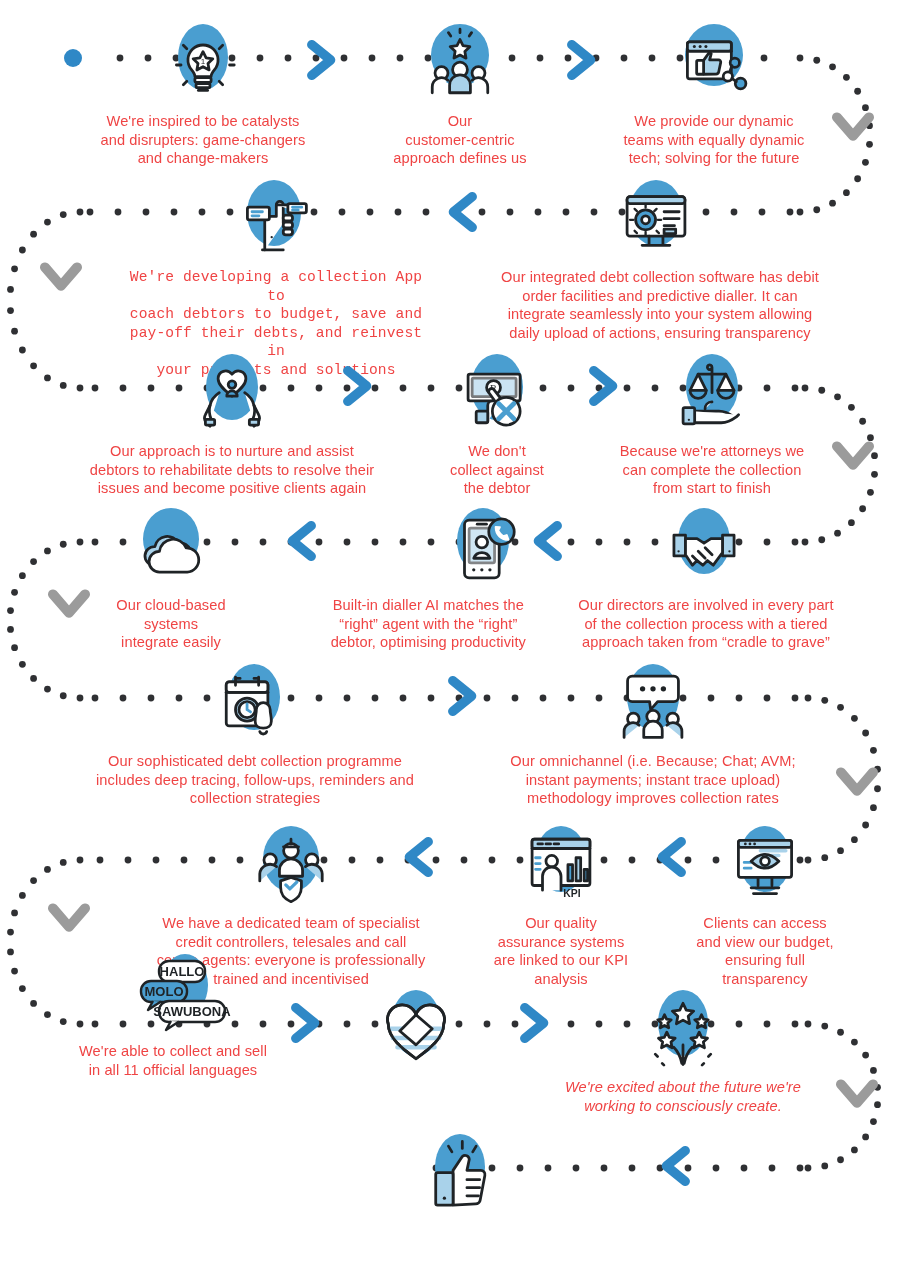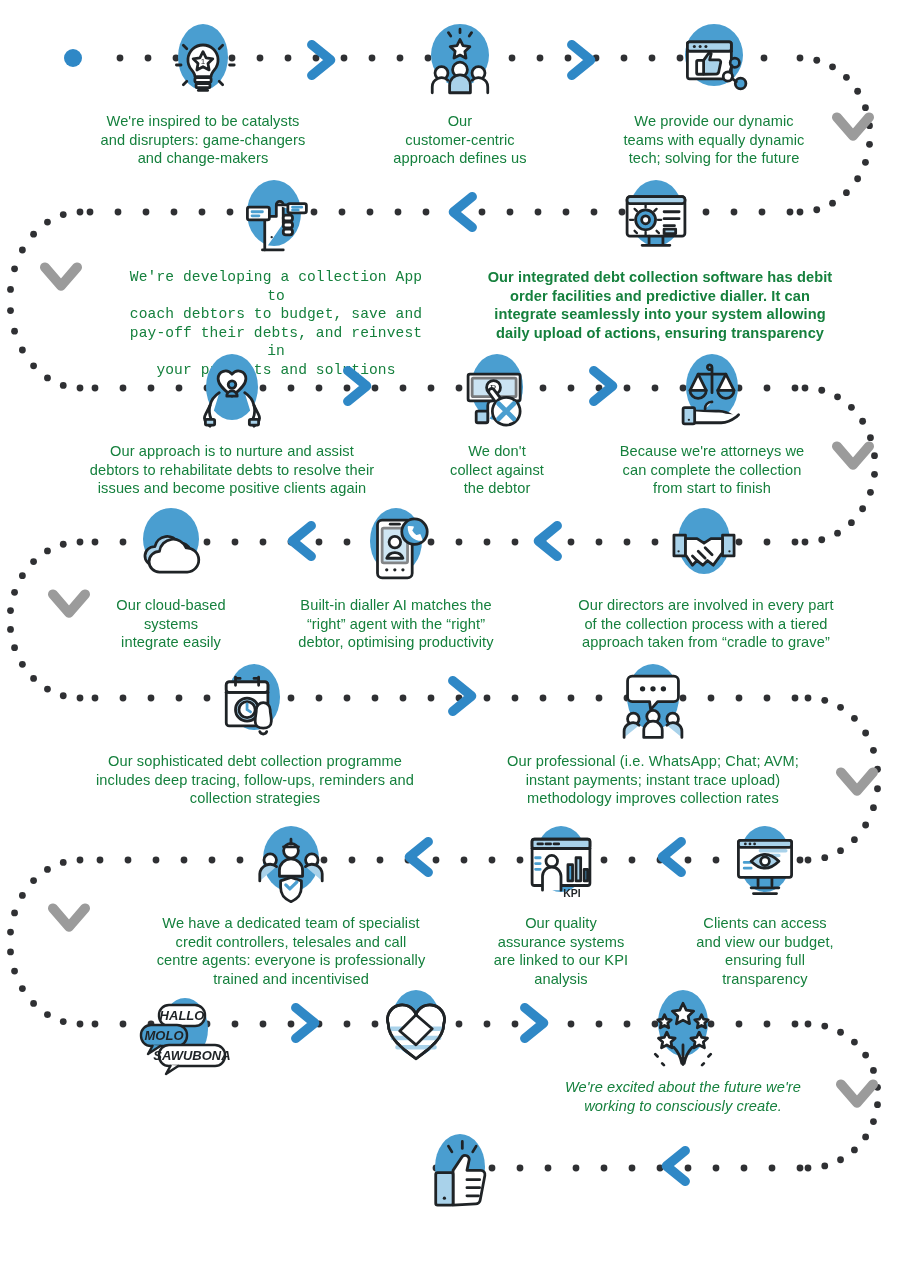--- a/index.html
+++ b/index.html
@@ -12,21 +12,21 @@
   #stage{position:relative;width:920px;height:1268px;}
   #pathLayer{position:absolute;left:0;top:0;width:920px;height:1268px;pointer-events:none;}
 
   .node{position:absolute;display:flex;flex-direction:column;align-items:center;}
   .icon-wrap{position:relative;width:86px;height:86px;display:flex;align-items:center;justify-content:center;}
   .icon-wrap svg{position:relative;z-index:2;overflow:visible;}
   .blob{position:absolute;z-index:1;background:#4a9ed0;border-radius:50%;}
 
   .caption{
     margin-top:4px;text-align:center;line-height:1.27;
-    font-size:14.6px;color:#15803d;letter-spacing:.1px;white-space:pre-line;
+    font-size:14.6px;color:#ef4444;letter-spacing:.1px;white-space:pre-line;
   }
 
   .chev{position:absolute;z-index:3;}
 </style>
 </head>
 <body>
 
 <div id="stage">
 
   <svg id="pathLayer" viewBox="0 0 920 1268">
@@ -406,21 +406,21 @@
               <path d="M22 57h18"></path>
               <circle cx="30" cy="46" r="1" fill="#1f2326" stroke="none"></circle>
             </svg>
           </span>
         </div>
         <div class="caption">We're developing a collection App to
 coach debtors to budget, save and
 pay-off their debts, and reinvest in
 your products and solutions</div>
       </div>
-      <div class="node" style="left: 460px; top: 178px; width: 400px; font-weight: bold;">
+      <div class="node" style="left: 460px; top: 178px; width: 400px;">
         <div class="icon-wrap" style="margin-left: -9px;">
           <div class="blob" style="width: 54px; height: 66px; background: rgb(74, 158, 208); top: 2px;"></div>
           <span style="display: flex;">
             <svg width="74" height="74" viewBox="0 0 64 64" fill="none" stroke="#1f2326" stroke-width="2.4" stroke-linecap="round" stroke-linejoin="round">
               <rect x="7" y="11" width="50" height="34" rx="2.5" fill="#fff"></rect>
               <rect x="7" y="11" width="50" height="6" rx="2.5" fill="#a9d2ea"></rect>
               <circle cx="23" cy="31" r="8.6" fill="#4a9ed0"></circle>
               <circle cx="23" cy="31" r="3.4" fill="#fff"></circle>
               <path d="M23 20.5v-3M23 44.5v-3M12.5 31h-3M36.5 31h-3M15.5 23.5l-2-2M32.5 40.5l2 2M30.5 23.5l2-2M13.5 40.5l2 2" stroke="#1f2326" stroke-width="2"></path>
               <path d="M39 24h13M39 30h13M39 36h9"></path>
@@ -502,21 +502,21 @@
               <path d="M19 30a9 9 0 0 1 11.6-7" fill="#a9d2ea"></path>
               <path d="M17 46a8 8 0 0 1 1-16 11 11 0 0 1 20.5-3A9 9 0 0 1 44 44z" fill="#a9d2ea"></path>
               <path d="M22 52a9 9 0 0 1 0-18 12 12 0 0 1 23-3 10 10 0 0 1 1 21z" fill="#fff"></path>
             </svg>
           </span>
         </div>
         <div class="caption">Our cloud-based
 systems
 integrate easily</div>
       </div>
-      <div class="node" style="left: 266px; top: 506px; width: 260px;">
+      <div class="node" style="left: 266px; top: 506px; width: 260px; align-items: flex-end;">
         <div class="icon-wrap" style="margin-left: 0px;">
           <div class="blob" style="width: 52px; height: 66px; background: rgb(74, 158, 208); top: 2px;"></div>
           <span style="display: flex;">
             <svg width="74" height="74" viewBox="0 0 64 64" fill="none" stroke="#1f2326" stroke-width="2.4" stroke-linecap="round" stroke-linejoin="round">
               <rect x="16" y="7" width="30" height="50" rx="4" fill="#fff"></rect>
               <rect x="20" y="14" width="22" height="30" rx="1.4" fill="#a9d2ea" opacity=".55"></rect>
               <circle cx="31" cy="26" r="5" fill="#fff"></circle>
               <path d="M24 40a7.5 7.5 0 0 1 14 0z" fill="#fff"></path>
               <path d="M27 10.5h8"></path>
               <circle cx="24" cy="50" r="1.4" fill="#1f2326" stroke="none"></circle>
@@ -581,21 +581,21 @@
               <circle cx="41" cy="18" r="2.3" fill="#1f2326" stroke="none"></circle>
               <circle cx="32" cy="42" r="5.4" fill="#fff"></circle>
               <path d="M24 60v-6a8 8 0 0 1 16 0v6z" fill="#fff"></path>
               <circle cx="15" cy="44" r="5" fill="#fff"></circle>
               <path d="M7 60v-5a7.6 7.6 0 0 1 13-5.4" fill="#a9d2ea"></path>
               <circle cx="49" cy="44" r="5" fill="#fff"></circle>
               <path d="M57 60v-5a7.6 7.6 0 0 0-13-5.4" fill="#a9d2ea"></path>
             </svg>
           </span>
         </div>
-        <div class="caption">Our professional (i.e. WhatsApp; Chat; AVM;
+        <div class="caption">Our omnichannel (i.e. Because; Chat; AVM;
 instant payments; instant trace upload)
 methodology improves collection rates</div>
       </div>
       <div class="node" style="left: 116px; top: 824px; width: 350px;">
         <div class="icon-wrap" style="margin-left: 0px;">
           <div class="blob" style="width: 56px; height: 66px; background: rgb(74, 158, 208); top: 2px;"></div>
           <span style="display: flex;">
             <svg width="74" height="74" viewBox="0 0 64 64" fill="none" stroke="#1f2326" stroke-width="2.4" stroke-linecap="round" stroke-linejoin="round">
               <circle cx="32" cy="18" r="6.4" fill="#fff"></circle>
               <path d="M22 40v-5a10 10 0 0 1 20 0v5z" fill="#fff"></path>
@@ -654,21 +654,21 @@
               <circle cx="32" cy="27" r="3.8" fill="#fff"></circle>
               <path d="M26 41v7M38 41v7M20 50h24M22 55h20"></path>
             </svg>
           </span>
         </div>
         <div class="caption">Clients can access
 and view our budget,
 ensuring full
 transparency</div>
       </div>
-      <div class="node" style="left: 48px; top: 996px; width: 250px; font-style: italic;">
+      <div class="node" style="left: 48px; top: 952px; width: 250px;">
         <div class="icon-wrap" style="margin-left: 23px;">
           <div class="blob" style="width: 46px; height: 62px; background: rgb(74, 158, 208); top: 2px;"></div>
           <span style="display: flex;">
             <svg width="96" height="76" viewBox="0 0 96 76" fill="none" stroke="#1f2326" stroke-width="2.4" stroke-linejoin="round">
               <g>
                 <rect x="22" y="4" width="46" height="21" rx="10" fill="#fff"></rect>
                 <path d="M34 24l-5 9 14-9z" fill="#fff" stroke="none"></path>
                 <path d="M34 24l-5 9 13-8.6"></path>
                 <text x="45" y="19" font-size="13" font-weight="bold" fill="#1f2326" stroke="none" text-anchor="middle" font-family="Liberation Sans">HALLO</text>
               </g>
@@ -678,20 +678,22 @@
                 <text x="27" y="39" font-size="13" font-weight="bold" fill="#1f2326" stroke="none" text-anchor="middle" font-family="Liberation Sans">MOLO</text>
               </g>
               <g>
                 <rect x="22" y="44" width="66" height="21" rx="10" fill="#fff"></rect>
                 <path d="M34 64l-5 9 13-8.6" fill="#fff"></path>
                 <text x="55" y="59" font-size="13" font-weight="bold" fill="#1f2326" stroke="none" text-anchor="middle" font-family="Liberation Sans">SAWUBONA</text>
               </g>
             </svg>
           </span>
         </div>
+        <div class="caption">We're able to collect and sell
+in all 11 official languages</div>
       </div>
       <div class="node" style="left: 316px; top: 988px; width: 200px;">
         <div class="icon-wrap" style="margin-left: 0px;">
           <div class="blob" style="width: 50px; height: 66px; background: rgb(74, 158, 208); top: 2px;"></div>
           <span style="display: flex;">
             <svg width="74" height="74" viewBox="0 0 64 64" fill="none" stroke="#1f2326" stroke-width="2.4" stroke-linecap="round" stroke-linejoin="round">
               <path d="M32 56C20 47 8 38 8 26A12 12 0 0 1 32 18 12 12 0 0 1 56 26c0 12-12 21-24 30z" fill="#fff"></path>
               <path d="M10 30h44M12 38h40M16 46h32" stroke="#a9d2ea" stroke-width="4"></path>
               <path d="M32 18l-14 14 14 12 14-14z" fill="#fff"></path>
               <path d="M32 56C20 47 8 38 8 26A12 12 0 0 1 32 18 12 12 0 0 1 56 26c0 12-12 21-24 30z"></path>

